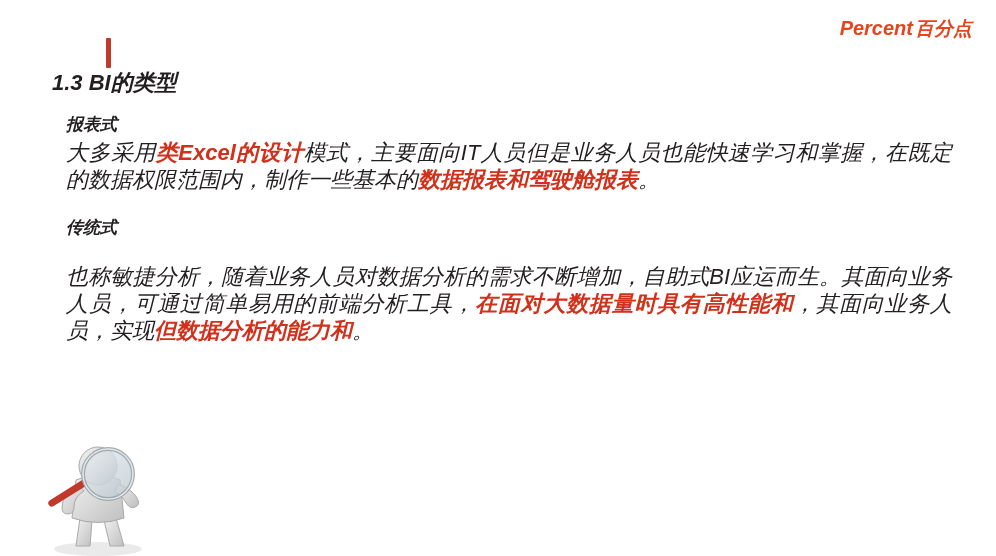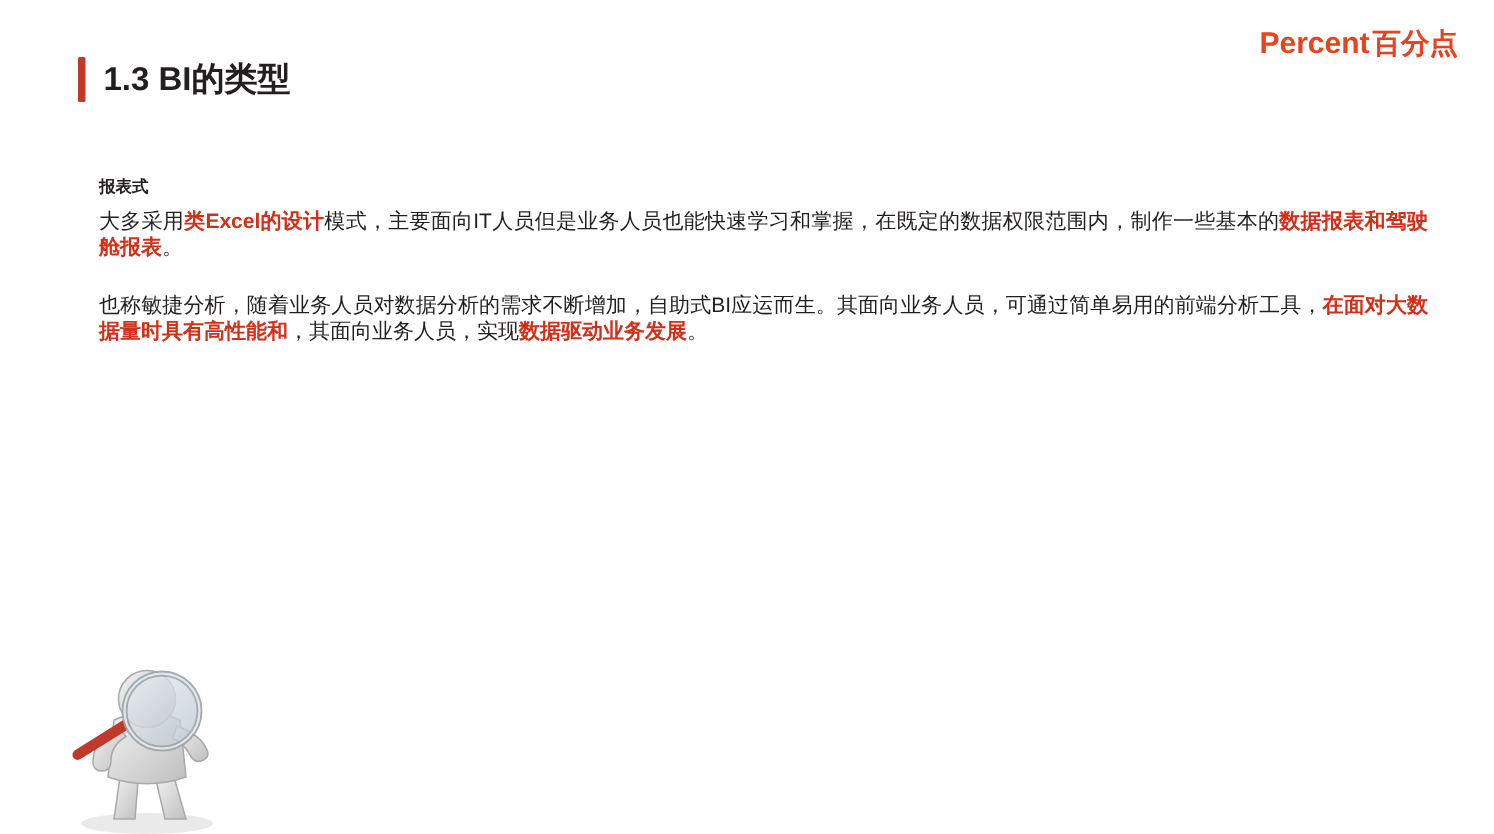--- a/index.html
+++ b/index.html
@@ -13,20 +13,21 @@
     font-family: "Liberation Sans", sans-serif;
     color: #231f20;
     overflow: hidden;
     position: relative;
   }
   .slide {
     position: relative;
     width: 996px;
     height: 556px;
     box-sizing: border-box;
+    font-style: italic;
   }
 
   
   .logo {
     position: absolute;
     top: 16px;
     right: 24px;
     font-size: 20px;
     font-weight: bold;
     color: #e8431f;
@@ -38,20 +39,21 @@
     margin-left: 2px;
   }
 
   
   .title-row {
     position: absolute;
     top: 38px;
     left: 52px;
     display: flex;
     align-items: center;
+    flex-direction: column;
   }
   .title-bar {
     width: 5px;
     height: 30px;
     background: #c0392b;
     margin-right: 12px;
     border-radius: 1px;
   }
   .title-text {
     font-size: 22px;
@@ -68,29 +70,29 @@
     left: 66px;
     width: 886px;
   }
   .section {
     margin-bottom: 22px;
   }
   .section:last-child {
     margin-bottom: 0;
   }
   .sec-head {
-    font-size: 11px;
+    font-size: 17px;
     font-weight: bold;
     color: #231f20;
     line-height: 26px;
     margin-bottom: 1px;
   }
   .sec-body {
-    font-size: 14px;
-    line-height: 17px;
+    font-size: 22px;
+    line-height: 27px;
     color: #231f20;
     text-align: justify;
   }
   .hl {
     color: #d1301a;
     font-weight: bold;
   }
 
   
   .mascot {
@@ -117,24 +119,25 @@
   </div>
 
   <div class="content">
 
     <div class="section">
       <div class="sec-head">报表式</div>
       <div class="sec-body"><span>大多采用</span><span class="hl">类Excel的设计</span><span>模式，主要面向IT人员但是业务人员也能快速学习和掌握，在既定的数据权限范围内，制作一些基本的</span><span class="hl">数据报表和驾驶舱报表</span><span>。</span></div>
     </div>
 
     <div class="section">
+      <div class="sec-head">传统式</div>
     </div>
 
     <div class="section">
-      <div class="sec-body"><span>也称敏捷分析，随着业务人员对数据分析的需求不断增加，自助式BI应运而生。其面向业务人员，可通过简单易用的前端分析工具，</span><span class="hl">在面对大数据量时具有高性能和</span><span>，其面向业务人员，实现</span><span class="hl">数据驱动业务发展</span><span>。</span></div>
+      <div class="sec-body"><span>也称敏捷分析，随着业务人员对数据分析的需求不断增加，自助式BI应运而生。其面向业务人员，可通过简单易用的前端分析工具，</span><span class="hl">在面对大数据量时具有高性能和</span><span>，其面向业务人员，实现</span><span class="hl">但数据分析的能力和</span><span>。</span></div>
     </div>
 
   </div>
 
   <div class="mascot">
     <svg viewBox="0 0 140 130" width="140" height="130" xmlns="http://www.w3.org/2000/svg">
       <defs>
         <linearGradient id="body" x1="0" y1="0" x2="1" y2="1">
           <stop offset="0%" stop-color="#f2f2f2"></stop>
           <stop offset="100%" stop-color="#bfbfbf"></stop>

